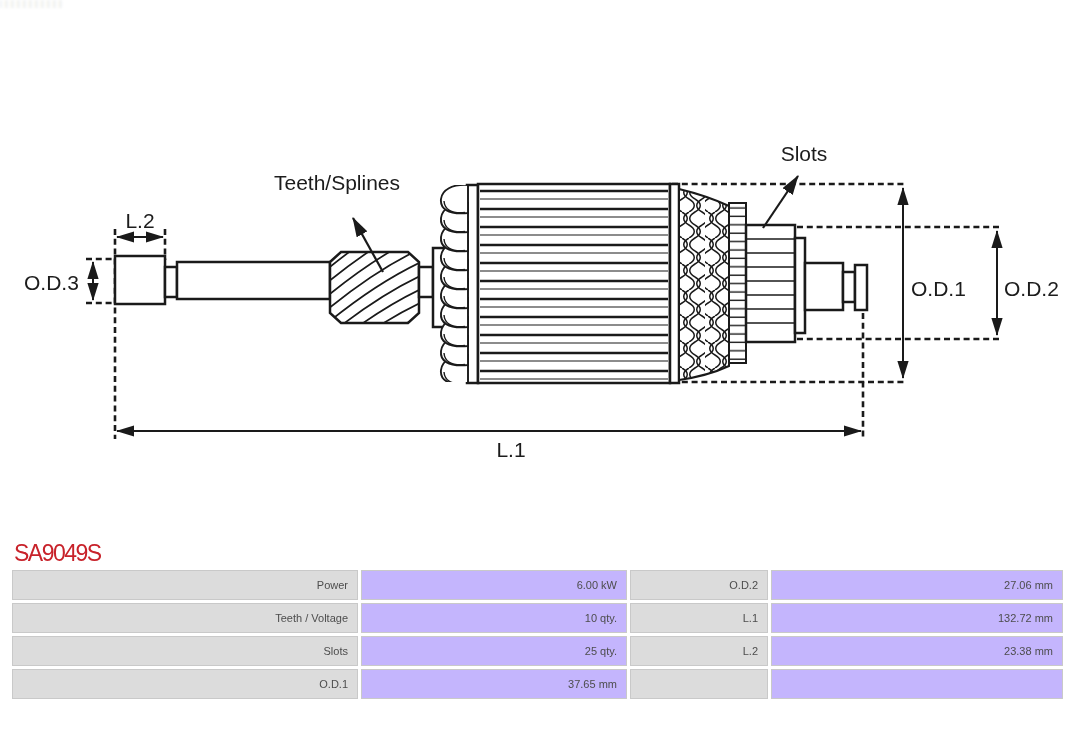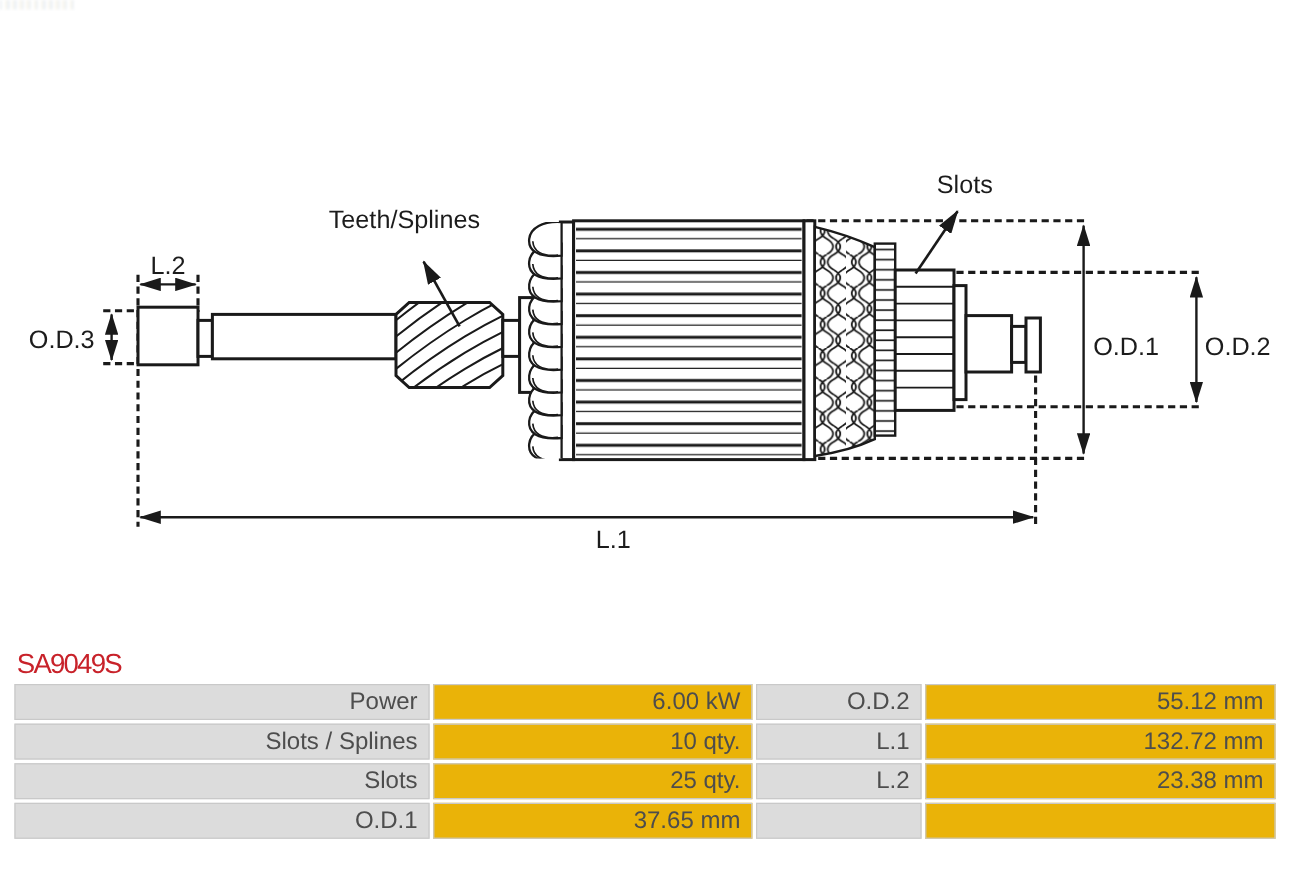--- a/index.html
+++ b/index.html
@@ -3,23 +3,23 @@
 <meta charset="utf-8">
 <style>
   html,body{margin:0;padding:0;}
   body{width:1080px;height:741px;background:#fff;font-family:"Liberation Sans",sans-serif;position:relative;overflow:hidden;}
   #watermark{position:absolute;left:0;top:0;width:64px;height:8px;opacity:.15;filter:blur(1px);
     background:repeating-linear-gradient(90deg,#9ab0c4 0 2px,#fff 2px 4px,#d8c9a0 4px 6px);}
   #diagram{position:absolute;left:0;top:0;}
   svg text{font-family:"Liberation Sans",sans-serif;font-size:21px;fill:#1c1c1c;}
   #partno{position:absolute;left:14px;top:540px;font-size:23px;font-weight:400;letter-spacing:-1.5px;color:#c8222a;}
   #spec{position:absolute;left:9px;top:567px;border-collapse:separate;border-spacing:3px;table-layout:fixed;width:1057px;}
-  #spec td{height:28px;border:1px solid #c9c9c9;font-size:20px;color:#4d4d4d;text-align:right;padding:0 9px 0 0;overflow:hidden;}
+  #spec td{height:28px;border:1px solid #c9c9c9;font-size:11px;color:#4d4d4d;text-align:right;padding:0 9px 0 0;overflow:hidden;}
   #spec td.lbl{background:#dcdcdc;}
-  #spec td.val{background:#eab308;}
+  #spec td.val{background:#c4b5fd;}
 </style>
 </head>
 <body>
 
 <div id="watermark"></div>
 
 <svg id="diagram" width="1080" height="520" viewBox="0 0 1080 520">
   <defs>
     <marker id="ah" markerWidth="9" markerHeight="5.6" refX="8.5" refY="2.8" orient="auto-start-reverse" markerUnits="strokeWidth">
       <path d="M0,0 L9,2.8 L0,5.6 Z" fill="#1a1a1a"></path>
@@ -165,24 +165,24 @@
       <col style="width:346px">
       <col style="width:266px">
       <col style="width:138px">
       <col style="width:292px">
     </colgroup>
   <tbody>
     <tr>
       <td class="lbl">Power</td>
       <td class="val">6.00 kW</td>
       <td class="lbl">O.D.2</td>
-      <td class="val">55.12 mm</td>
+      <td class="val">27.06 mm</td>
     </tr>
     <tr>
-      <td class="lbl">Slots / Splines</td>
+      <td class="lbl">Teeth / Voltage</td>
       <td class="val">10 qty.</td>
       <td class="lbl">L.1</td>
       <td class="val">132.72 mm</td>
     </tr>
     <tr>
       <td class="lbl">Slots</td>
       <td class="val">25 qty.</td>
       <td class="lbl">L.2</td>
       <td class="val">23.38 mm</td>
     </tr>

